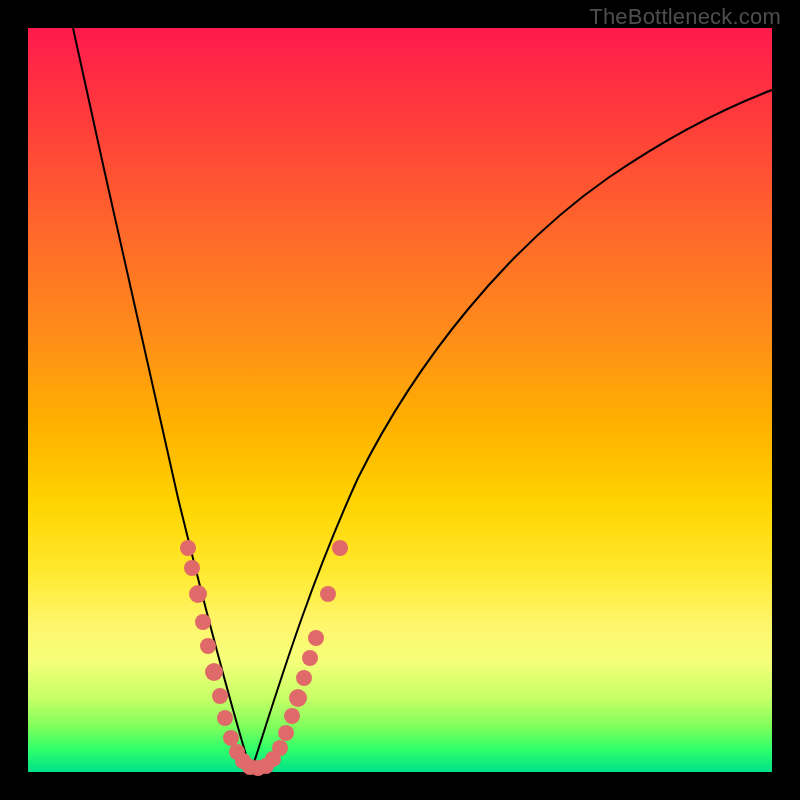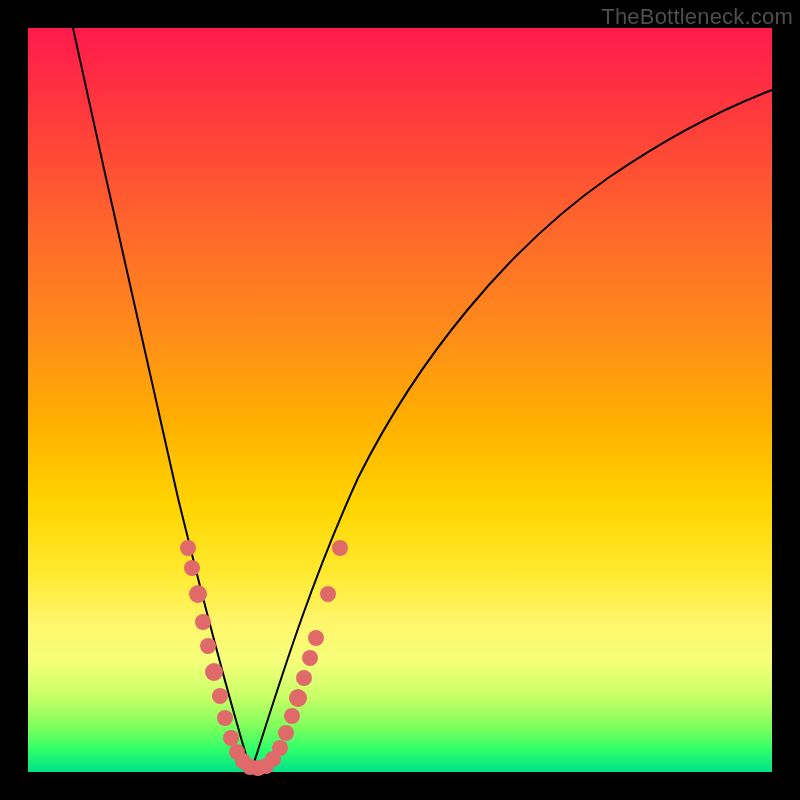--- a/index.html
+++ b/index.html
@@ -37,21 +37,21 @@
       #f6ff7a 85%,
       #c7ff66 90%,
       #7dff5c 94%,
       #2eff6a 97%,
       #00e08a 100%
     );
   }
   .watermark {
     position: absolute;
     top: 4px;
-    right: 7px;
+    right: 19px;
     color: #4e4e4e;
     font-size: 22px;
     font-weight: 500;
     letter-spacing: 0.2px;
     user-select: none;
   }
   svg.curve {
     position: absolute;
     left: 0;
     top: 0;

